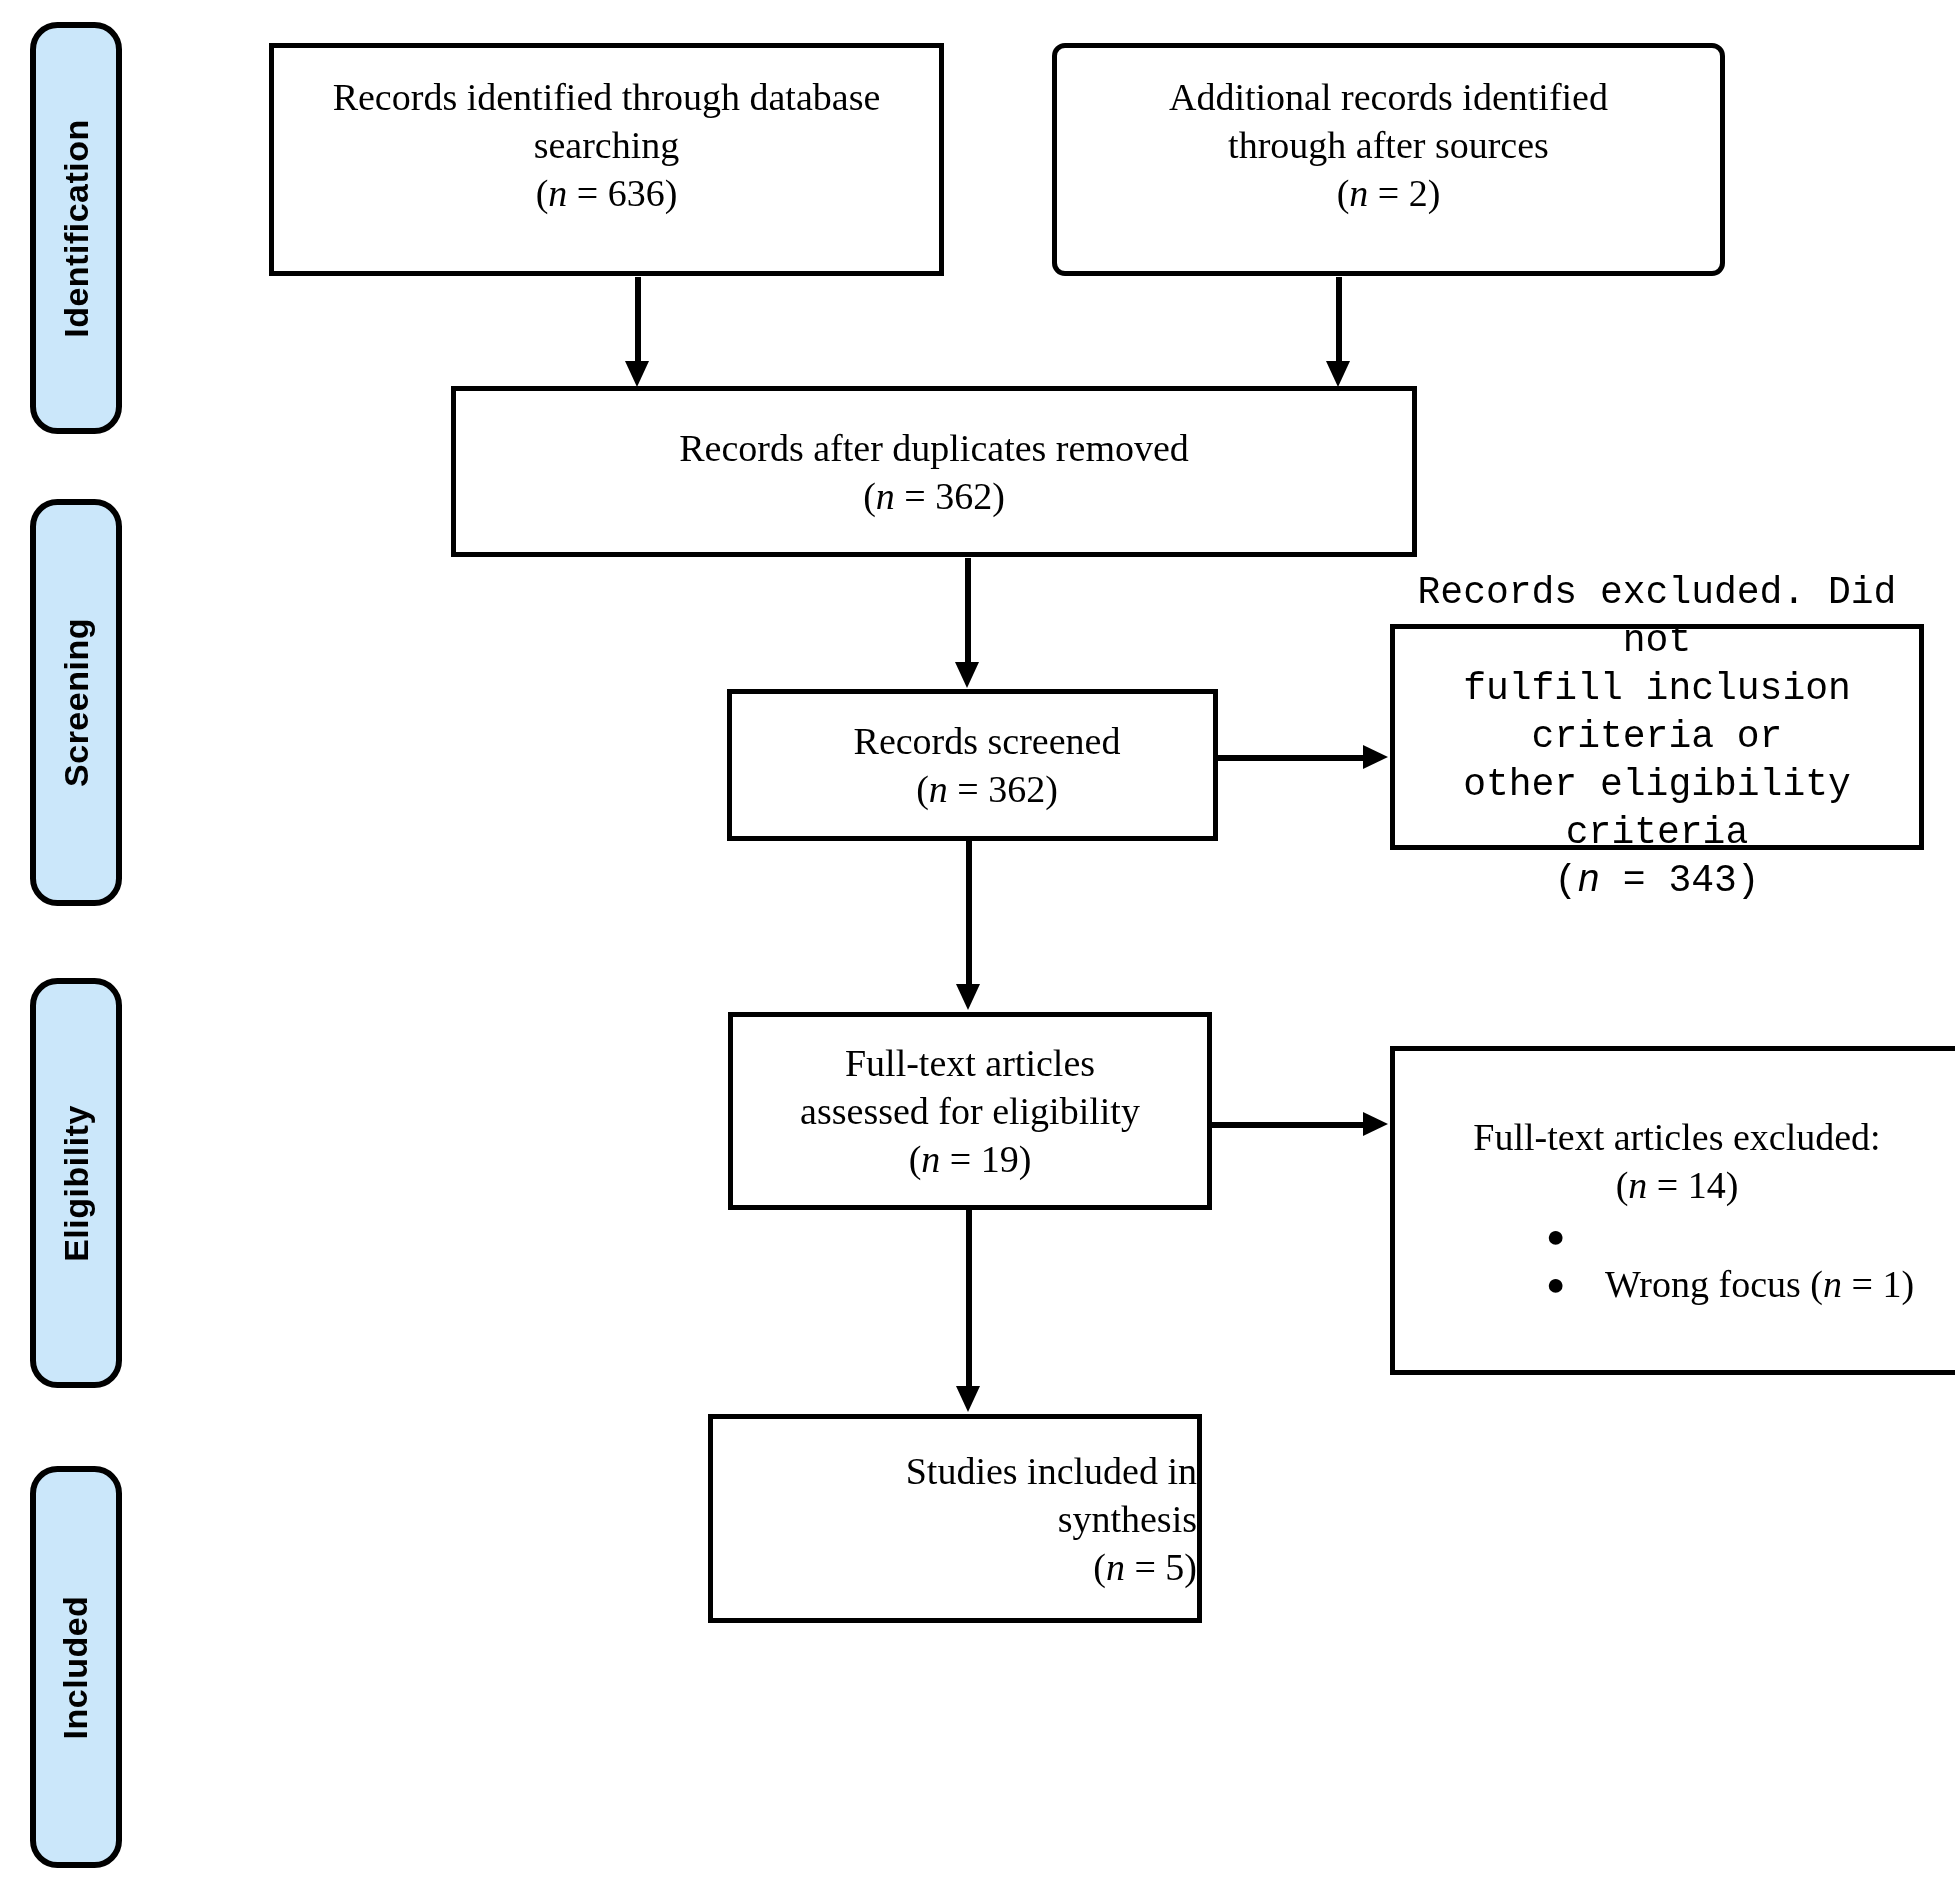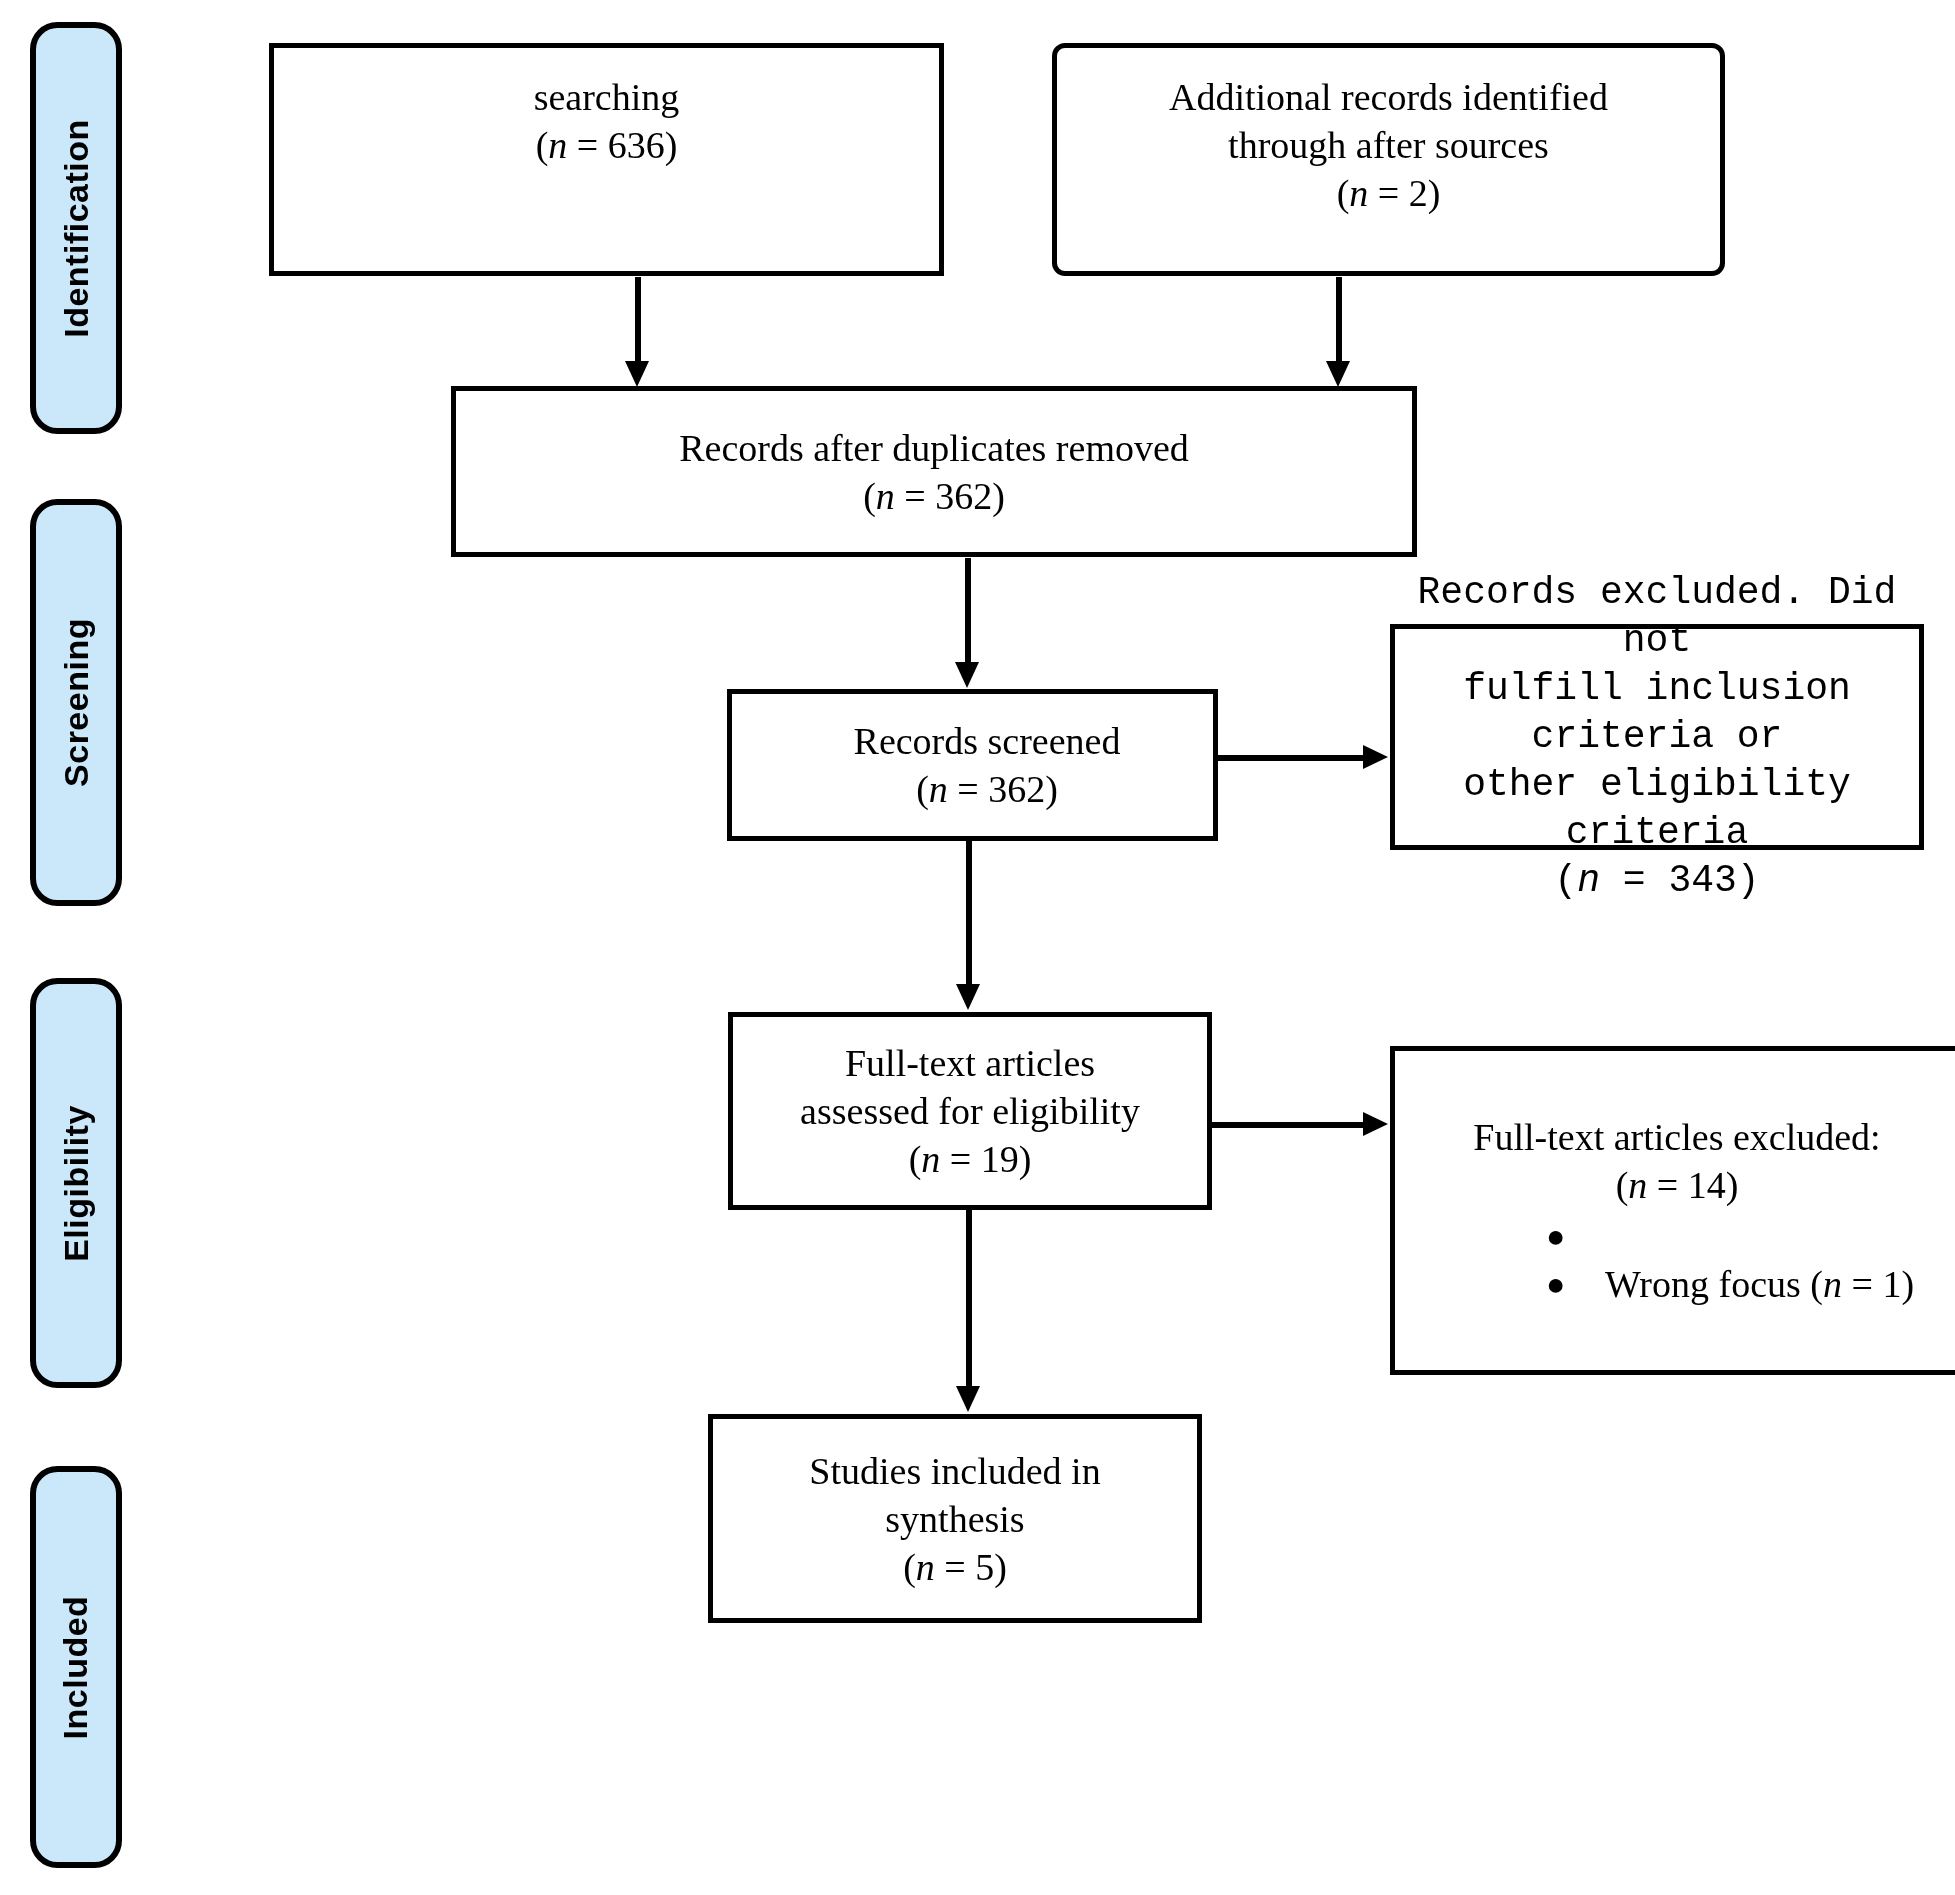--- a/index.html
+++ b/index.html
@@ -75,20 +75,21 @@
       <span>Screening</span>
     </div>
   <div class="stage" style="top:978px;height:410px;">
       <span>Eligibility</span>
     </div>
   <div class="stage" style="top:1466px;height:402px;">
       <span>Included</span>
     </div>
 
   <div class="fbox top-align" style="left:269px;top:43px;width:675px;height:233px;">
+    <div>Records identified through database</div>
     <div>searching</div>
     <div>(<i>n</i> = 636)</div>
   </div>
 
   <div class="fbox top-align" style="left:1052px;top:43px;width:673px;height:233px;border-radius:13px;">
     <div>Additional records identified</div>
     <div>through after sources</div>
     <div>(<i>n</i> = 2)</div>
   </div>
 
@@ -122,21 +123,21 @@
       <div class="bullet-item">
         <span class="dot">●</span>
       </div>
       <div class="bullet-item">
         <span class="dot">●</span>
         <span>Wrong focus (<i>n</i> = 1)</span>
       </div>
     </div>
   </div>
 
-  <div class="fbox" style="left:708px;top:1414px;width:494px;height:209px;">
+  <div class="fbox" style="left:708px;top:1414px;width:494px;height:209px;align-items:flex-end;">
     <div>Studies included in</div>
     <div>synthesis</div>
     <div>(<i>n</i> = 5)</div>
   </div>
 
   <div class="stem-v" style="left:635px;top:277px;height:86px;"></div>
   <div class="head-down" style="left:625px;top:361px;"></div>
 
   <div class="stem-v" style="left:1336px;top:277px;height:86px;"></div>
   <div class="head-down" style="left:1326px;top:361px;"></div>

